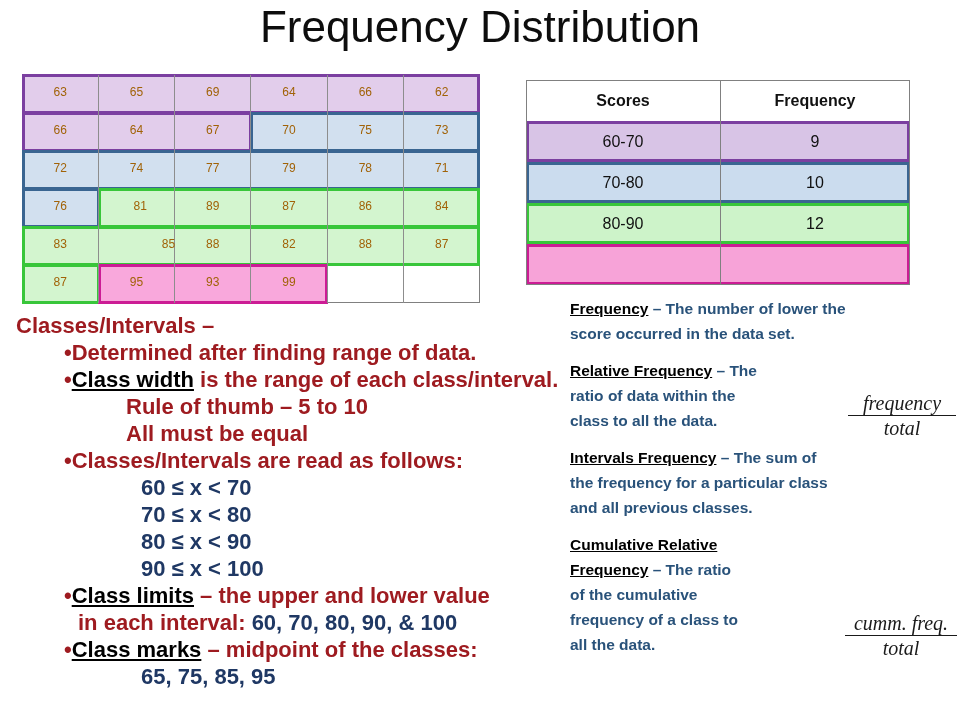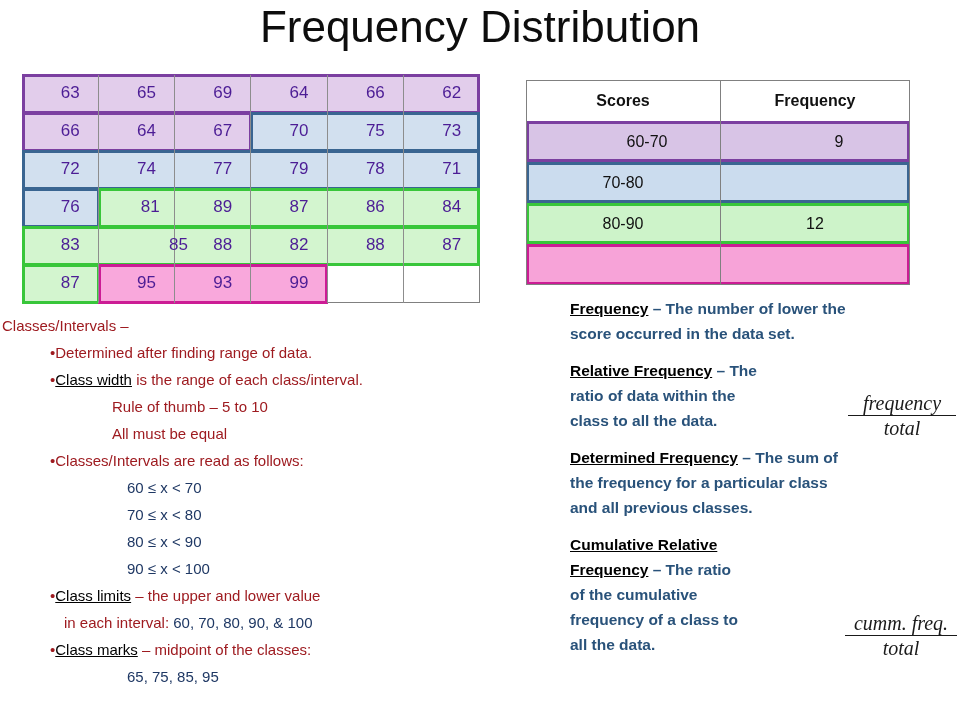--- a/index.html
+++ b/index.html
@@ -50,26 +50,25 @@
     box-sizing:border-box;
     pointer-events:none;
   }
   .hl-purple{ background:#e2cdeb; border:3px solid #7b3fa0; }
   .hl-blue  { background:#d2e0ef; border:3px solid #3a6591; }
   .hl-green { background:#d3f5cf; border:3px solid #38c63a; }
   .hl-pink  { background:#f9a8dc; border:3px solid #cc1c95; }
 
   .cellnum{
     position:absolute;
-    font-size:17px;
-    color:#4c1d95;
+    font-size:12px;
+    color:#a16207;
     text-align:center;
     line-height:37px;
     pointer-events:none;
-    margin-left:10px;
   }
 
   
   .gline{ position:absolute; background:#8d8d8d; pointer-events:none; }
 
   
   #freqtable{
     position:absolute;left:526px;top:80px;
     width:384px;height:205px;
   }
@@ -87,22 +86,22 @@
                border:1px solid #808080;box-sizing:border-box;pointer-events:none;}
   .ft-vline{ position:absolute;left:194px;top:0;width:1px;height:205px;background:#808080;pointer-events:none;}
   .ft-band{ position:absolute; left:0; width:384px; height:41px; box-sizing:border-box; }
   .b-purple{ background:#d8c4e6; border:3px solid #7b3fa0; }
   .b-blue  { background:#cbdcee; border:3px solid #3a6591; }
   .b-green { background:#cdf3c9; border:3px solid #38c63a; }
   .b-pink  { background:#f7a3d8; border:3px solid #cc1c95; }
 
   
   #lefttext{
-    position:absolute;left:2px;top:312px;width:500px;
-    font-size:15px;font-weight:normal;color:#9e1b20;
+    position:absolute;left:16px;top:312px;width:500px;
+    font-size:22px;font-weight:bold;color:#9e1b20;
     line-height:27px;
   }
   #lefttext .ln{ white-space:nowrap; }
   #lefttext .i1{ padding-left:48px; }
   #lefttext .i2{ padding-left:110px; }
   #lefttext .i3{ padding-left:125px; }
   .uline{ color:#000000; text-decoration:underline; }
   .navy{ color:#1f3864; }
 
   
@@ -251,26 +250,27 @@
   <div class="ft-band b-pink" style="top:164px;"></div>
 
   <div class="ft-outline"></div>
   <div class="ft-vline"></div>
 
   <div class="ft-row ft-head" style="top:0;">
     <div class="ft-cellA">Scores</div>
     <div class="ft-cellB">Frequency</div>
   </div>
 
-  <div class="ft-row" style="top:41px;margin-left:24px;">
+  <div class="ft-row" style="top:41px;">
     <div class="ft-cellA">60-70</div>
     <div class="ft-cellB">9</div>
   </div>
   <div class="ft-row" style="top:82px;">
     <div class="ft-cellA">70-80</div>
+    <div class="ft-cellB">10</div>
   </div>
   <div class="ft-row" style="top:123px;">
     <div class="ft-cellA">80-90</div>
     <div class="ft-cellB">12</div>
   </div>
 </div>
 
 <div id="lefttext">
   <div class="ln">Classes/Intervals –</div>
   <div class="ln i1">•Determined after finding range of data.</div>
@@ -294,21 +294,21 @@
     <div class="ln">score occurred in the data set.</div>
   </div>
 
   <div class="para">
     <div class="ln"><span class="uline">Relative Frequency</span><span> – The</span></div>
     <div class="ln">ratio of data within the</div>
     <div class="ln">class to all the data.</div>
   </div>
 
   <div class="para">
-    <div class="ln"><span class="uline">Determined Frequency</span><span> – The sum of</span></div>
+    <div class="ln"><span class="uline">Intervals Frequency</span><span> – The sum of</span></div>
     <div class="ln">the frequency for a particular class</div>
     <div class="ln">and all previous classes.</div>
   </div>
 
   <div class="para">
     <div class="ln"><span class="uline">Cumulative Relative</span></div>
     <div class="ln"><span class="uline">Frequency</span><span> – The ratio</span></div>
     <div class="ln">of the cumulative</div>
     <div class="ln">frequency of a class to</div>
     <div class="ln">all the data.</div>

